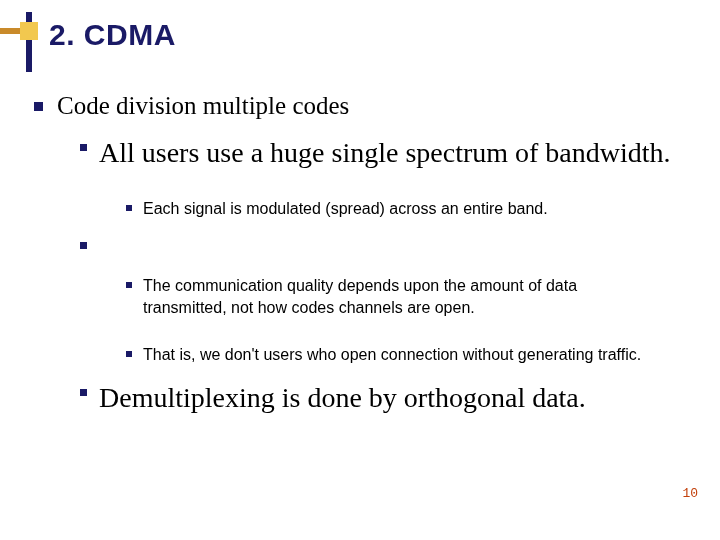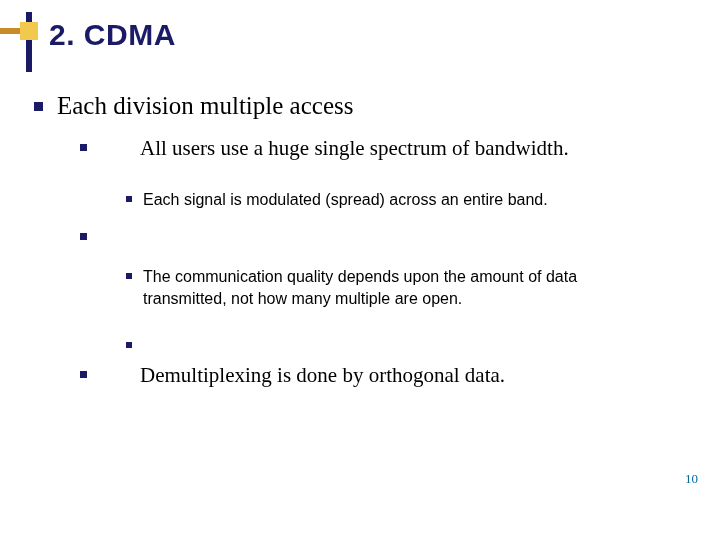--- a/index.html
+++ b/index.html
@@ -21,68 +21,69 @@
   .sq-xs { width: 6px; height: 6px; background: #1a1a66; flex: 0 0 auto; }
 
   
   .l1 { margin-bottom: 14px; }
   .l1 .sq { margin-top: 12px; margin-right: 14px; }
   .l1-text { font-size: 25px; line-height: 1.25; }
 
   
   .l2 { margin-left: 46px; margin-top: 14px; margin-bottom: 8px; }
   .l2 .sq-sm { margin-top: 9px; margin-right: 12px; }
-  .l2-text { font-size: 21px; line-height: 1.3; margin-left: 41px; }
+  .l2-text { font-size: 28px; line-height: 1.3; }
 
   
   .l3 { margin-left: 92px; margin-top: 26px; margin-bottom: 6px; }
   .l3 .sq-xs { margin-top: 7px; margin-right: 11px; }
   .l3-text { font-family: Arial, Helvetica, sans-serif; font-size: 16px; line-height: 1.35; max-width: 520px; }
 
-  .pagenum { position: absolute; right: 22px; bottom: 24px; font-family: Liberation Serif, serif; font-size: 13px; color: #0369a1; }
+  .pagenum { position: absolute; right: 22px; bottom: 10px; font-family: Liberation Mono, monospace; font-size: 13px; color: #c2410c; }
 </style>
 </head>
 <body>
 
 <div class="slide">
 
   <div class="deco-h"></div>
   <div class="deco-v"></div>
   <div class="deco-sq"></div>
 
   <div class="title">2. CDMA</div>
 
   <div class="content">
 
     <div class="row l1">
       <div class="sq"></div>
-      <div class="l1-text">Each division multiple access</div>
+      <div class="l1-text">Code division multiple codes</div>
     </div>
 
     <div class="row l2">
       <div class="sq-sm"></div>
       <div class="l2-text">All users use a huge single spectrum of bandwidth.</div>
     </div>
 
     <div class="row l3">
       <div class="sq-xs"></div>
       <div class="l3-text">Each signal is modulated (spread) across an entire band.</div>
     </div>
 
     <div class="row l2">
       <div class="sq-sm"></div>
     </div>
 
     <div class="row l3">
       <div class="sq-xs"></div>
-      <div class="l3-text">The communication quality depends upon the amount of data transmitted, not how many multiple are open.</div>
+      <div class="l3-text">The communication quality depends upon the amount of data transmitted, not how codes channels are open.</div>
     </div>
 
     <div class="row l3">
       <div class="sq-xs"></div>
+      <div class="l3-text">That is, we don't users who open connection without generating traffic.</div>
     </div>
 
     <div class="row l2">
       <div class="sq-sm"></div>
       <div class="l2-text">Demultiplexing is done by orthogonal data.</div>
     </div>
 
   </div>
 
   <div class="pagenum">10</div>

